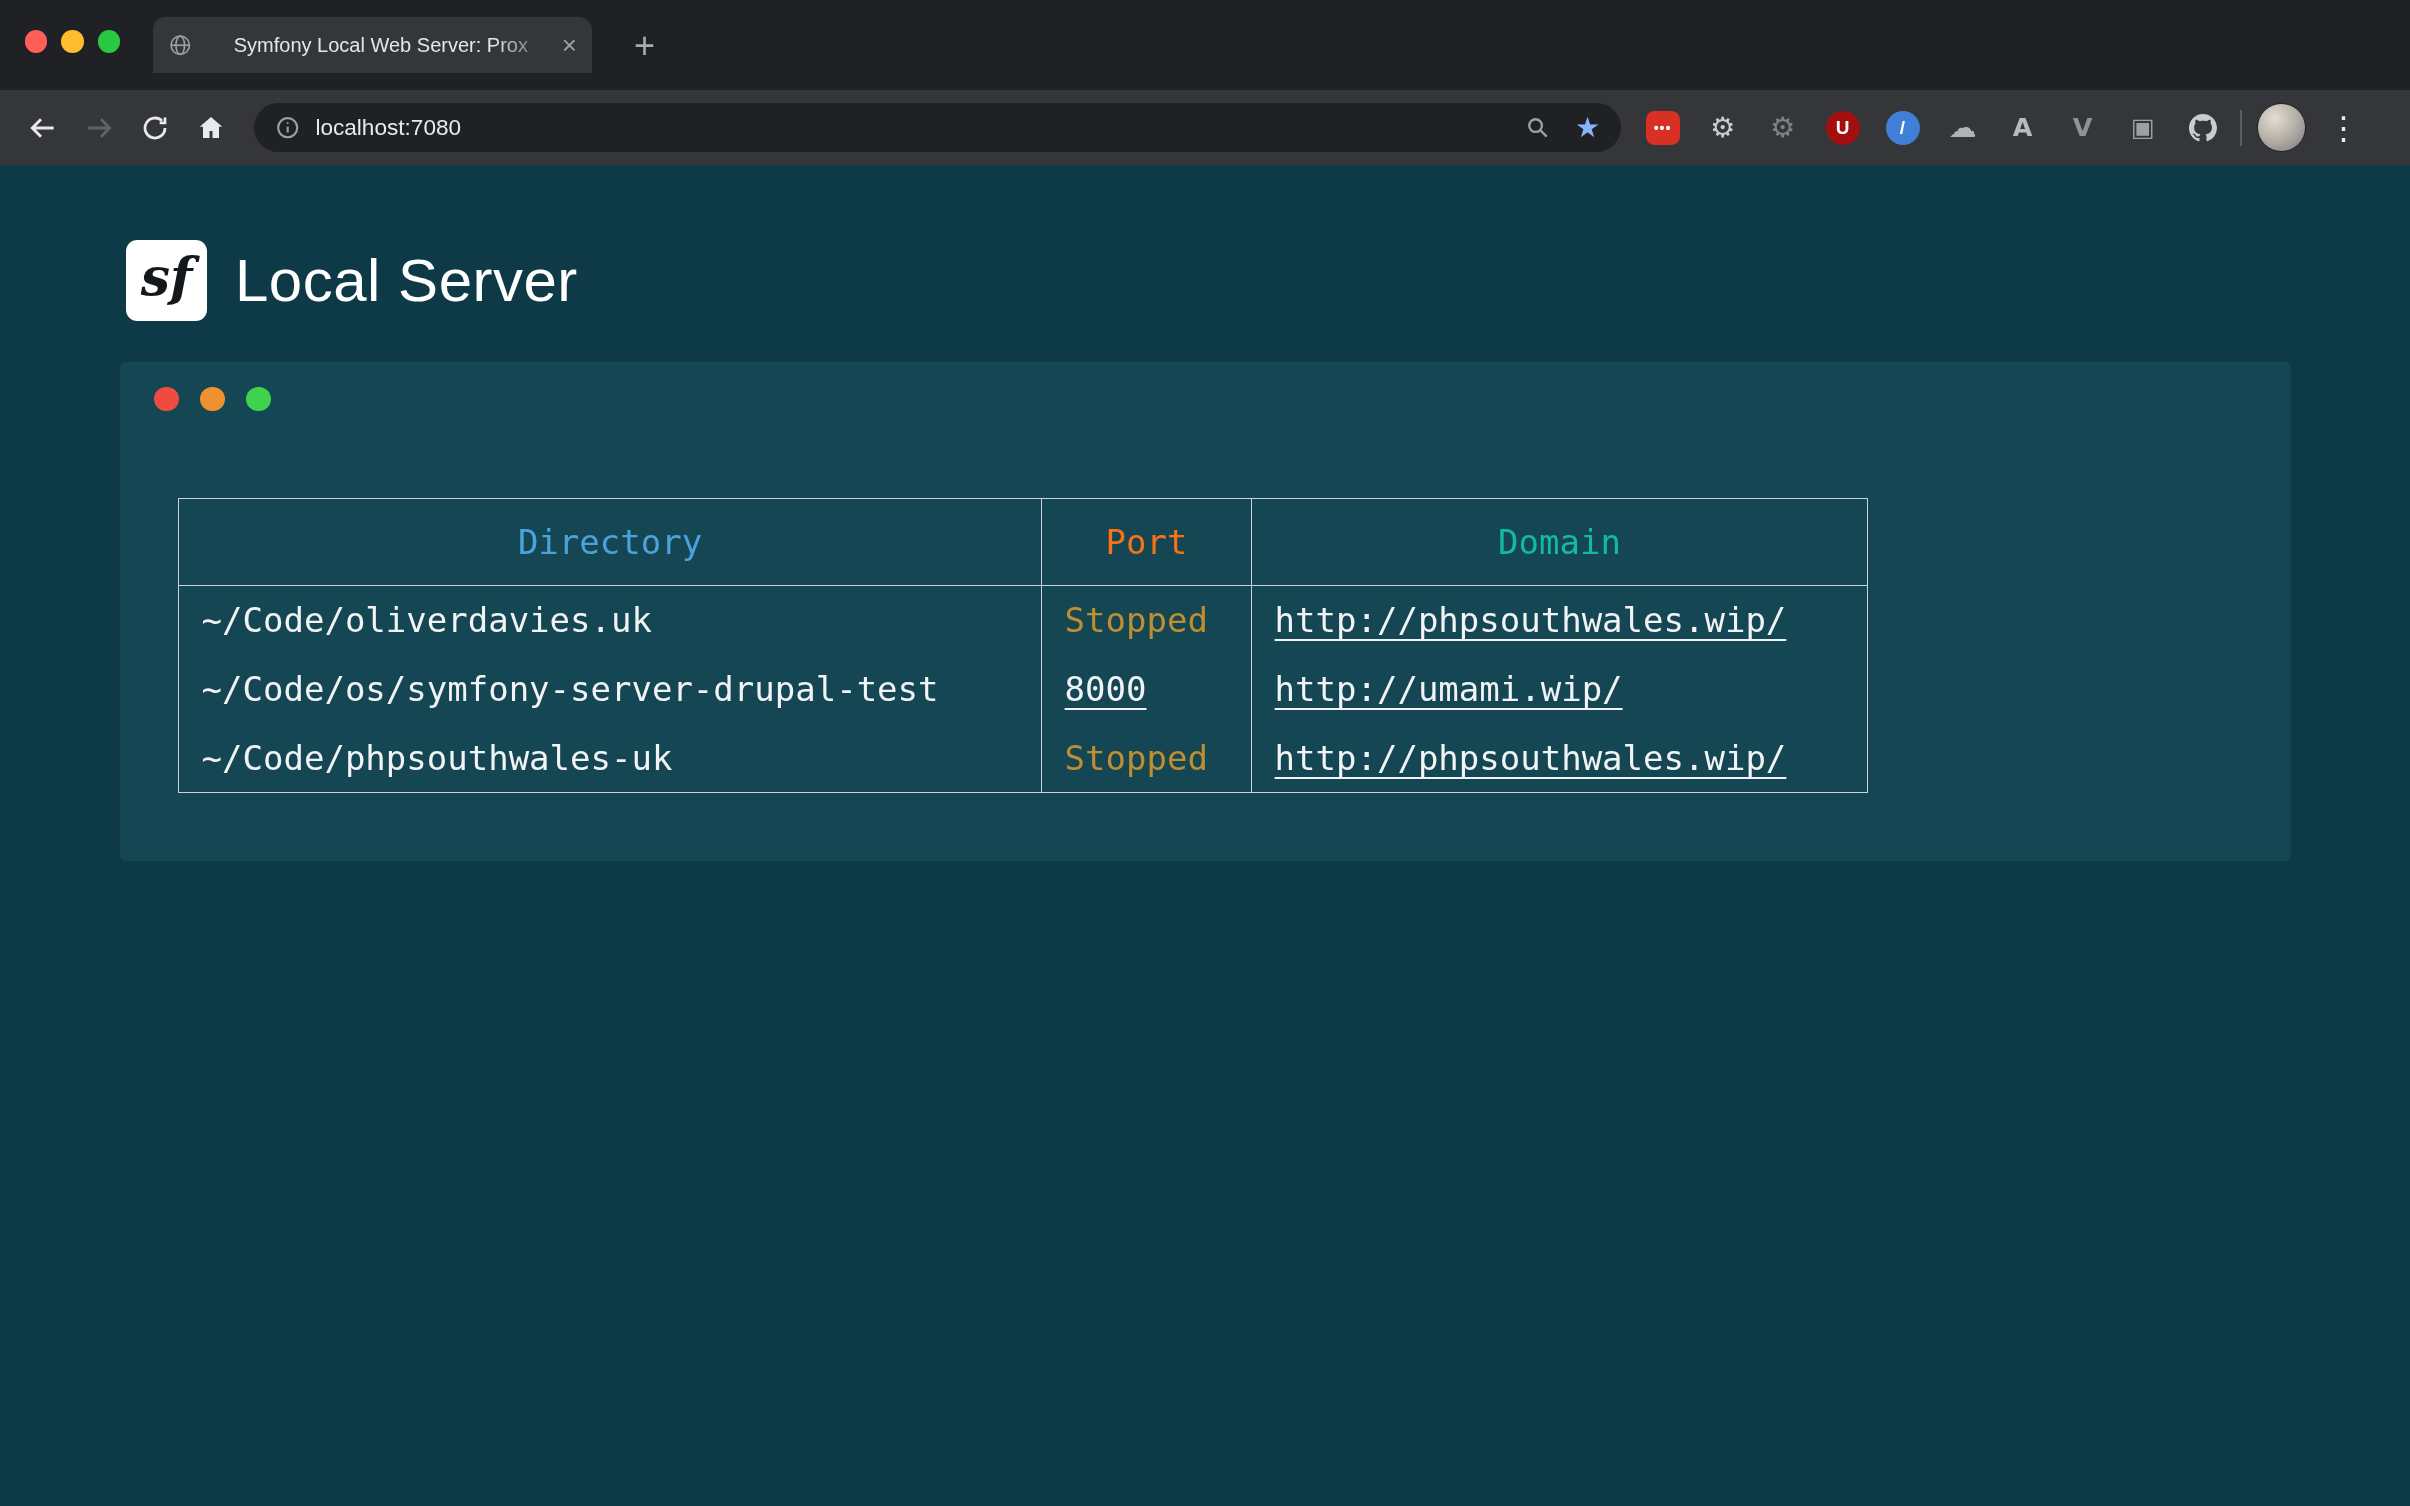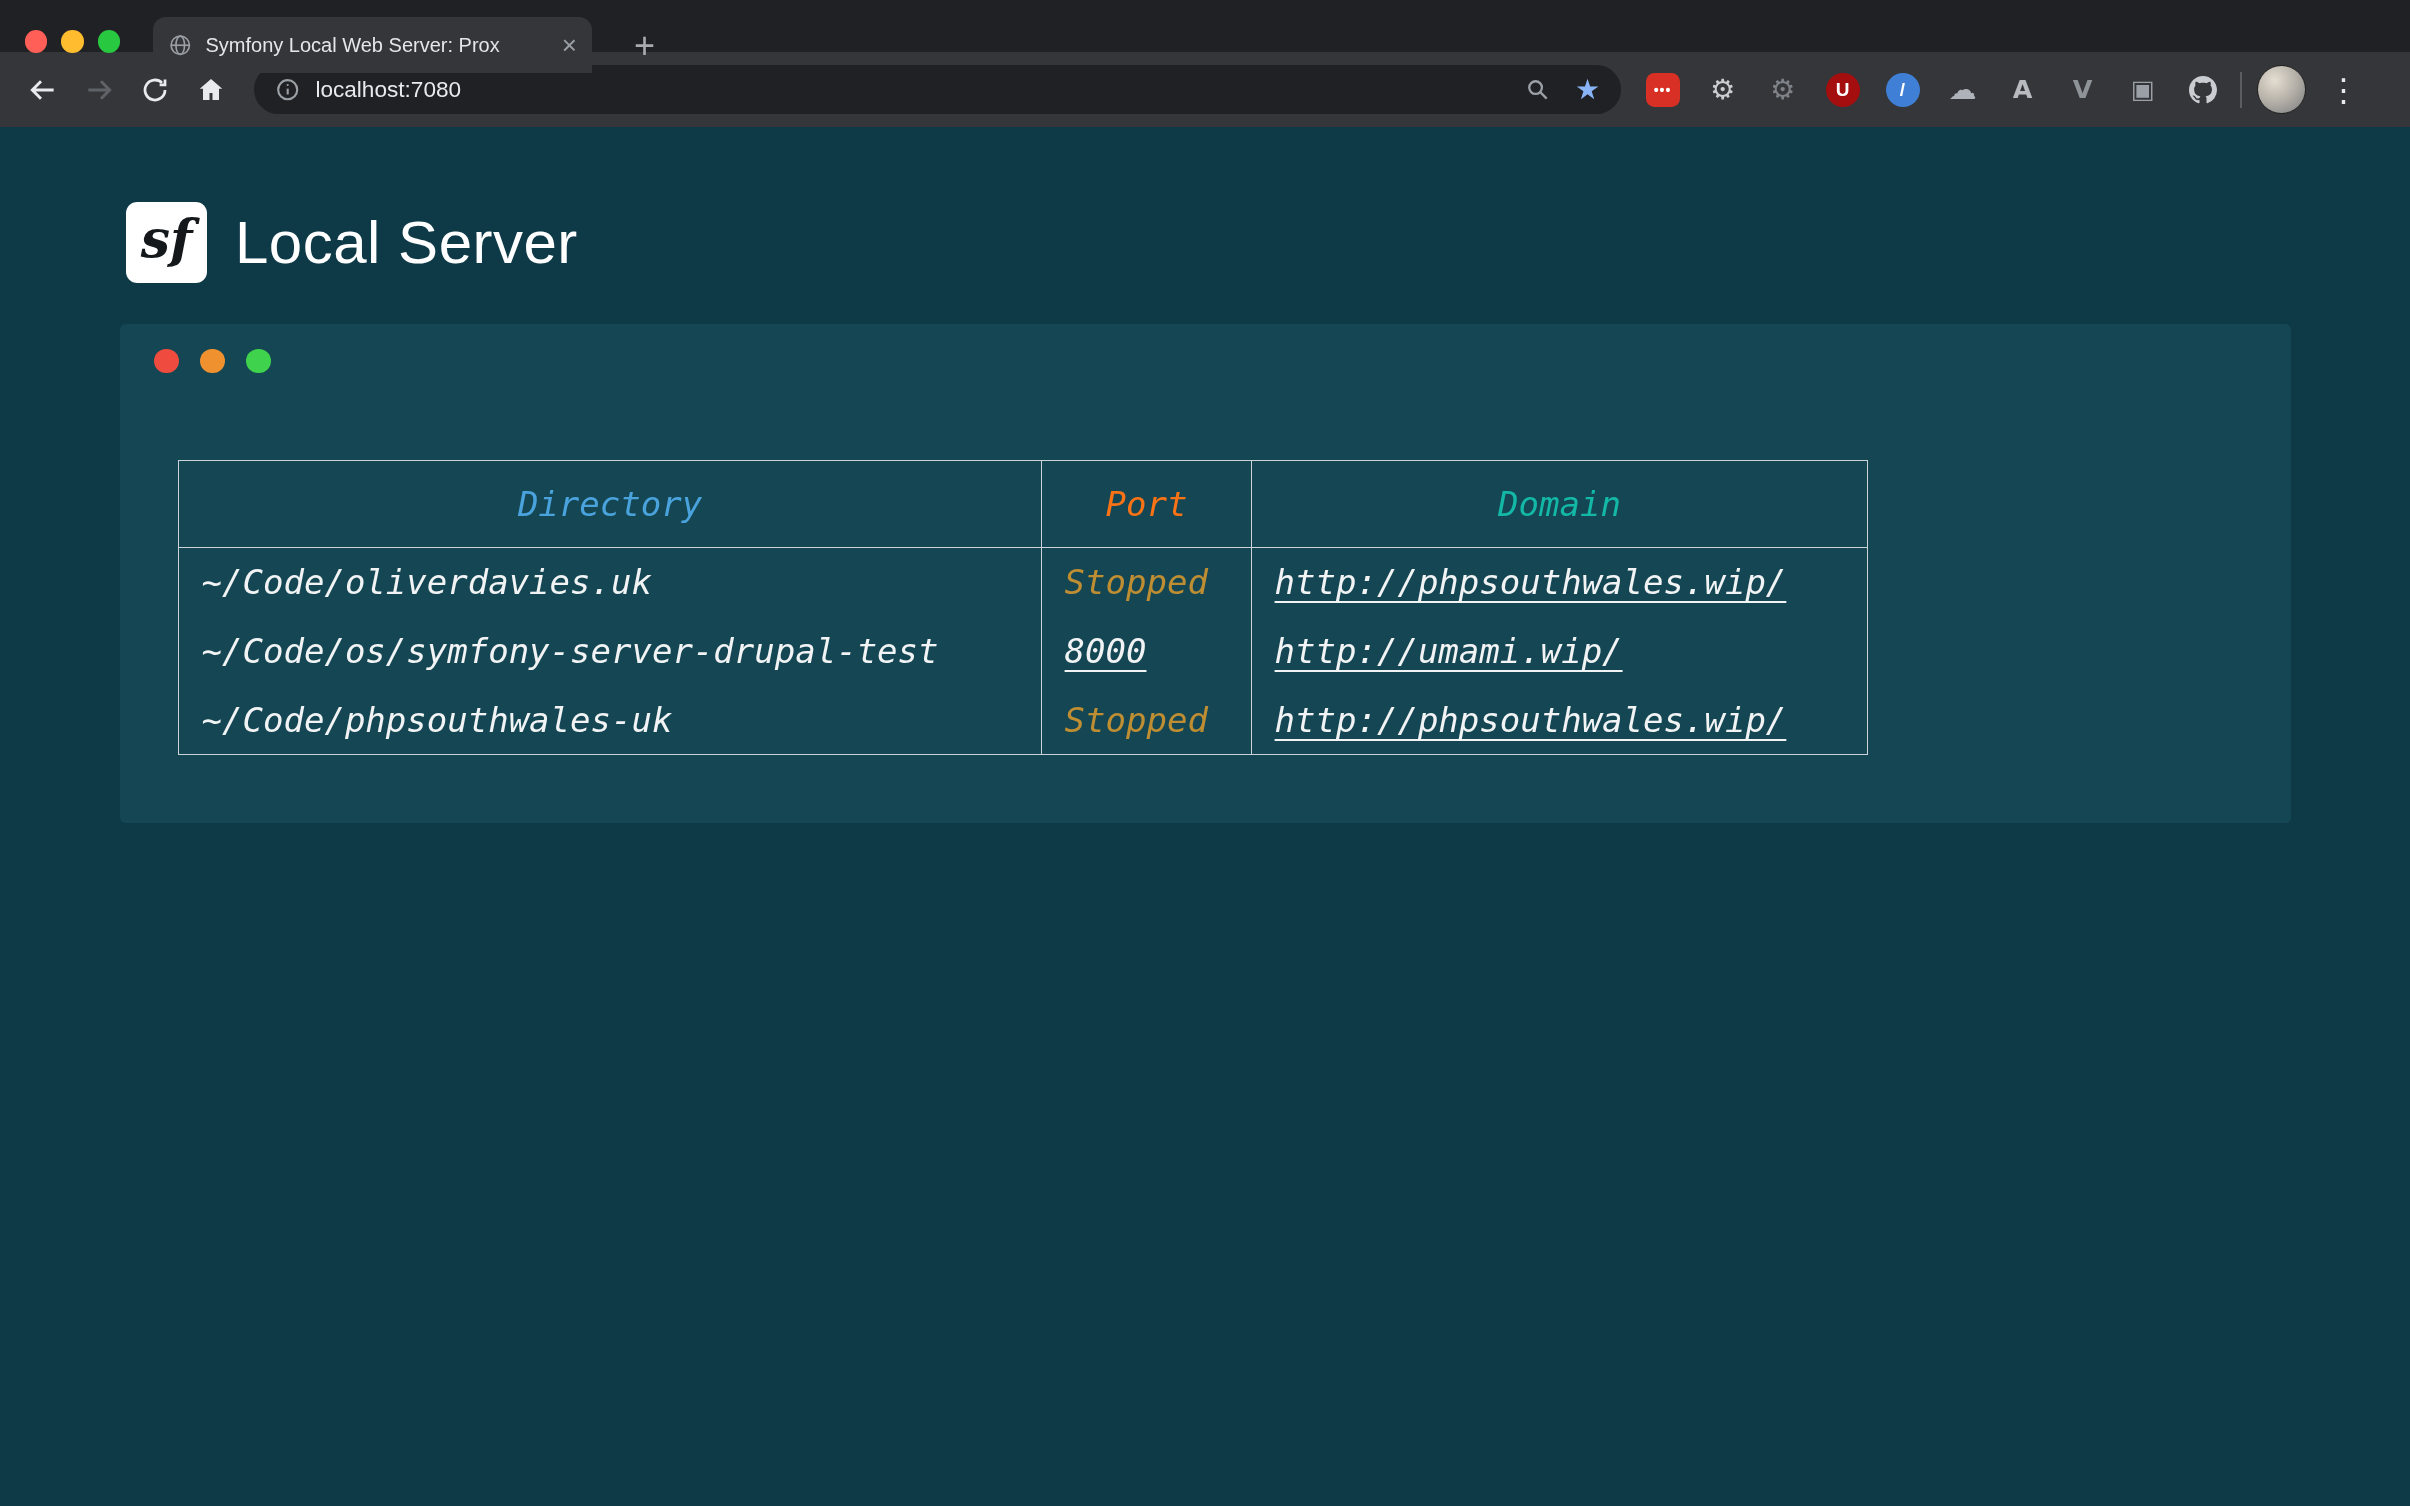--- a/index.html
+++ b/index.html
@@ -1,19 +1,19 @@
 <!DOCTYPE html>
 <html style="font-size:15px"><head>
 <meta charset="utf-8">
 <style>
   * { margin:0; padding:0; box-sizing:border-box; }
   html,body { width:2411px; height:1507px; background:#0e3a48; font-family:"Liberation Sans", sans-serif; overflow:hidden; }
 
   
-  .tabstrip { position:relative; height:52px; background:#202124; }
+  .tabstrip { position:relative; height:90px; background:#202124;text-align:center; }
   .traffic-lights { position:absolute; left:24.5px; top:30px; display:flex; gap:14px; }
   .tl-dot { width:22.6px; height:22.6px; border-radius:50%; }
   .tab { position:absolute; left:153px; top:17px; width:439px; height:56px; background:#35363a;
          border-radius:13px 13px 0 0; display:flex; align-items:center; padding:0 15px; }
   .tab-title { flex:1; margin-left:13px; font-size:20px; color:#e4e6e9; white-space:nowrap; overflow:hidden;
                -webkit-mask-image:linear-gradient(90deg,#000 82%,transparent);
                mask-image:linear-gradient(90deg,#000 82%,transparent); }
   .tab-close { font-size:26px; color:#9aa0a6; line-height:1; margin-left:5.6px; }
   .new-tab { position:absolute; left:620px; top:21px; width:49px; height:49px; display:flex; align-items:center;
              justify-content:center; font-size:36px; font-weight:300; color:#a8abaf; border-radius:50%; }
@@ -40,21 +40,21 @@
               font-size:32px; color:#e8eaed; }
 
   
   .page { height:1358px; padding-top:75px; }
   .brand { margin-left:126px; display:flex; align-items:center; gap:28px; }
   .logo { width:81px; height:81px; background:#ffffff; border-radius:11.3px; display:flex; align-items:center;
           justify-content:center; font-family:"DejaVu Serif", serif; font-style:italic; font-weight:700;
           font-size:52px; color:#15181b; padding-bottom:7.5px; }
   .page-title { font-size:60px; color:#ffffff; font-weight:400; letter-spacing:0.5px; }
 
-  .card { width:2171px; margin:41px 0 0 120px; border-radius:5.6px; padding:24.5px 0 68px 0;font-style:italic; }
+  .card { width:2171px; margin:41px 0 0 120px; border-radius:5.6px; padding:24.5px 0 68px 0; }
   .card-dots { display:flex; gap:21.7px; margin-left:34px; }
   .card-dot { width:24.5px; height:24.5px; border-radius:50%; }
 
   .server-table { width:1688px; margin:87px 0 0 58px; border-collapse:collapse; table-layout:fixed;
                   font-family:"DejaVu Sans Mono","Liberation Mono",monospace; font-size:34px; color:#f1f3f4;
                   border:1.9px solid #ccd3d8; }
   .server-table th { height:87px; font-weight:400; text-align:center; border:1.9px solid #ccd3d8; }
   .server-table td { height:69px; padding:0 22.6px; border-left:1.9px solid #ccd3d8; border-right:1.9px solid #ccd3d8; }
   .server-table a { color:#f1f3f4; text-decoration:underline; text-underline-offset:6.6px; text-decoration-thickness:2.4px; }
   .stopped { font-weight:400; }

